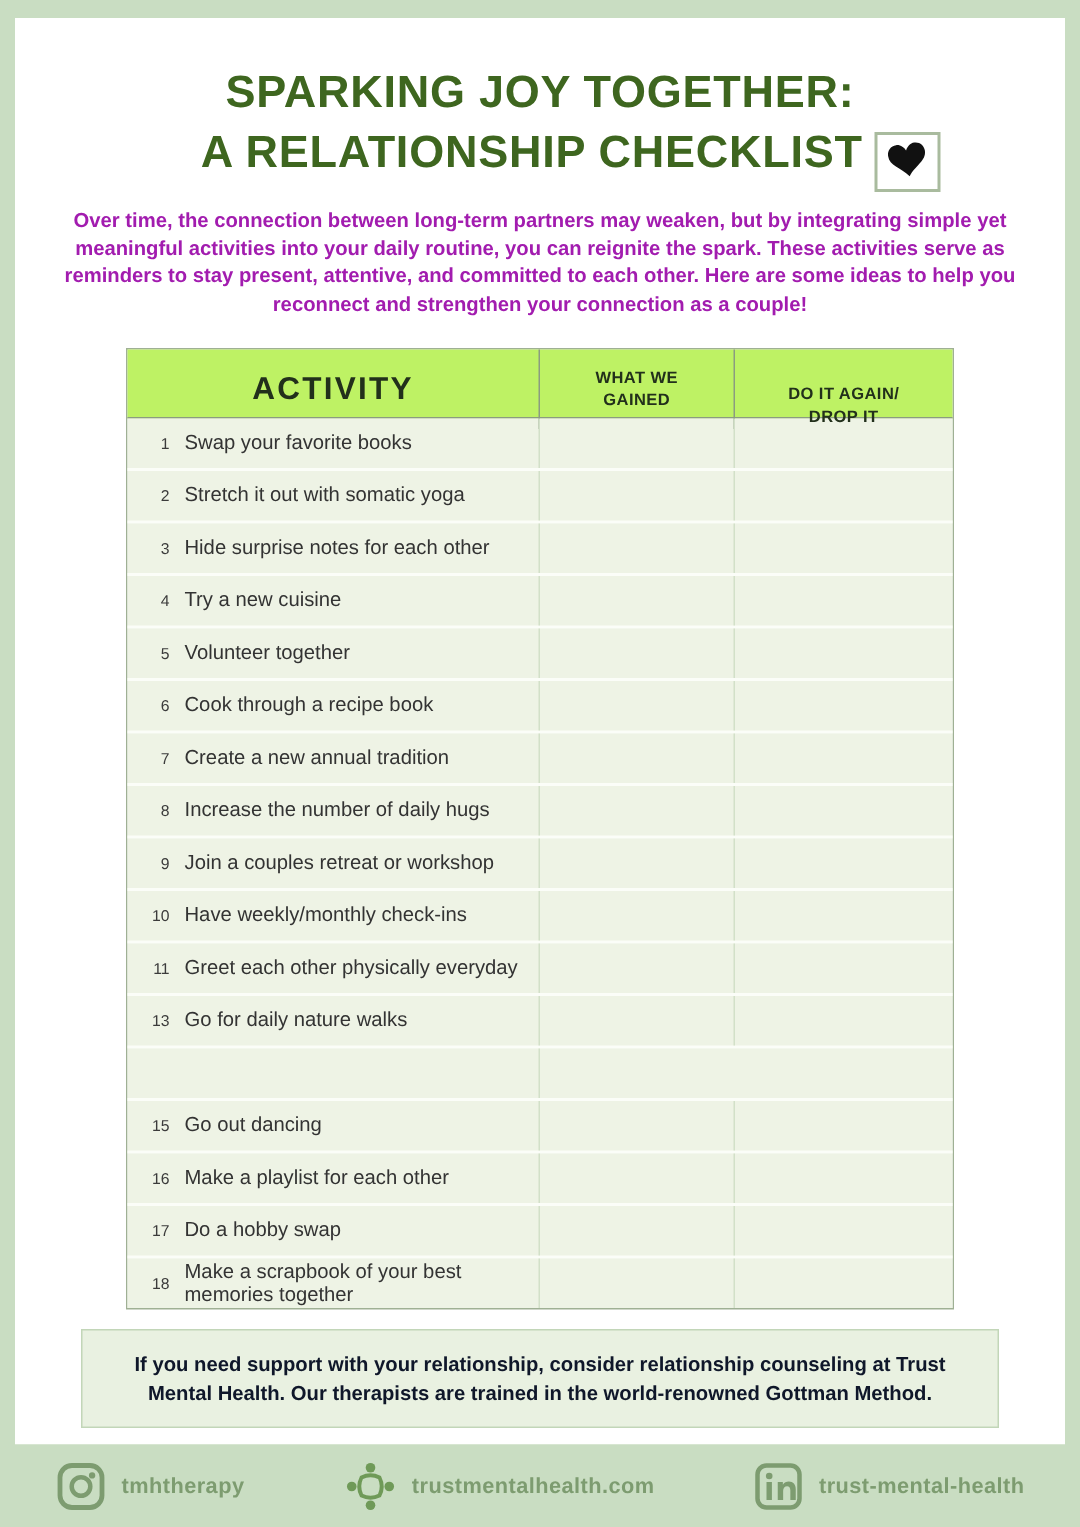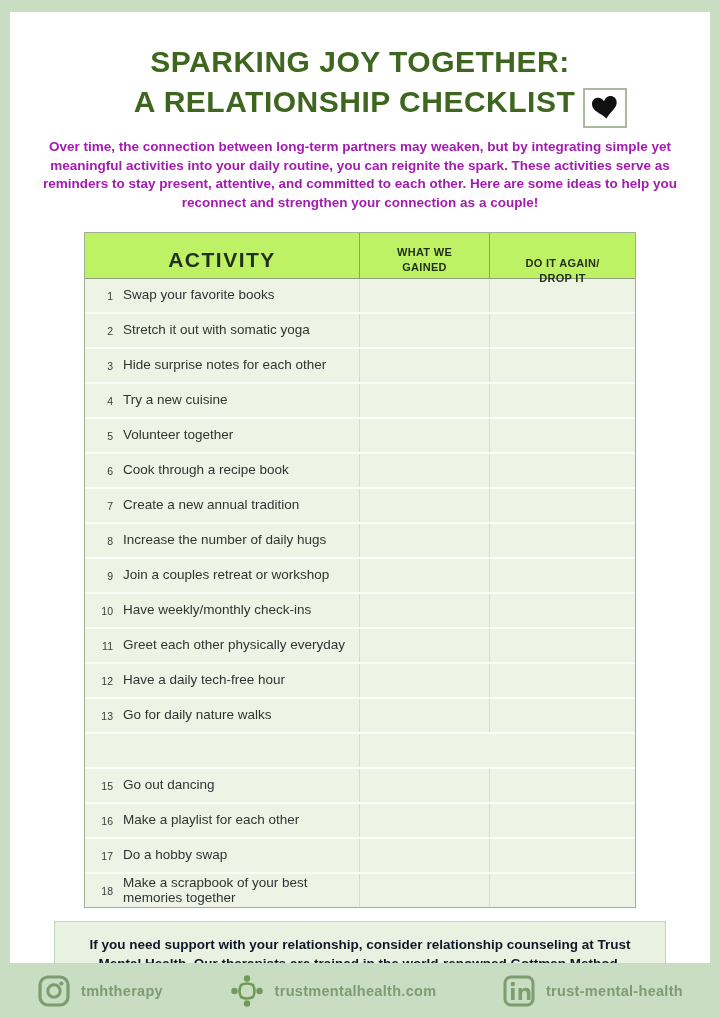--- a/index.html
+++ b/index.html
@@ -234,28 +234,20 @@
 
   <div class="trow">
     <div class="cell c-activity">
       <span class="num">11</span>
       <span class="act">Greet each other physically everyday</span>
     </div>
     <div class="cell"></div>
     <div class="cell"></div>
   </div>
 
-  <div class="trow">
-    <div class="cell c-activity">
-      <span class="num">12</span>
-      <span class="act">Have a daily tech-free hour</span>
-    </div>
-    <div class="cell"></div>
-    <div class="cell"></div>
-  </div>
 
   <div class="trow">
     <div class="cell c-activity">
       <span class="num">13</span>
       <span class="act">Go for daily nature walks</span>
     </div>
     <div class="cell"></div>
     <div class="cell"></div>
   </div>
 

